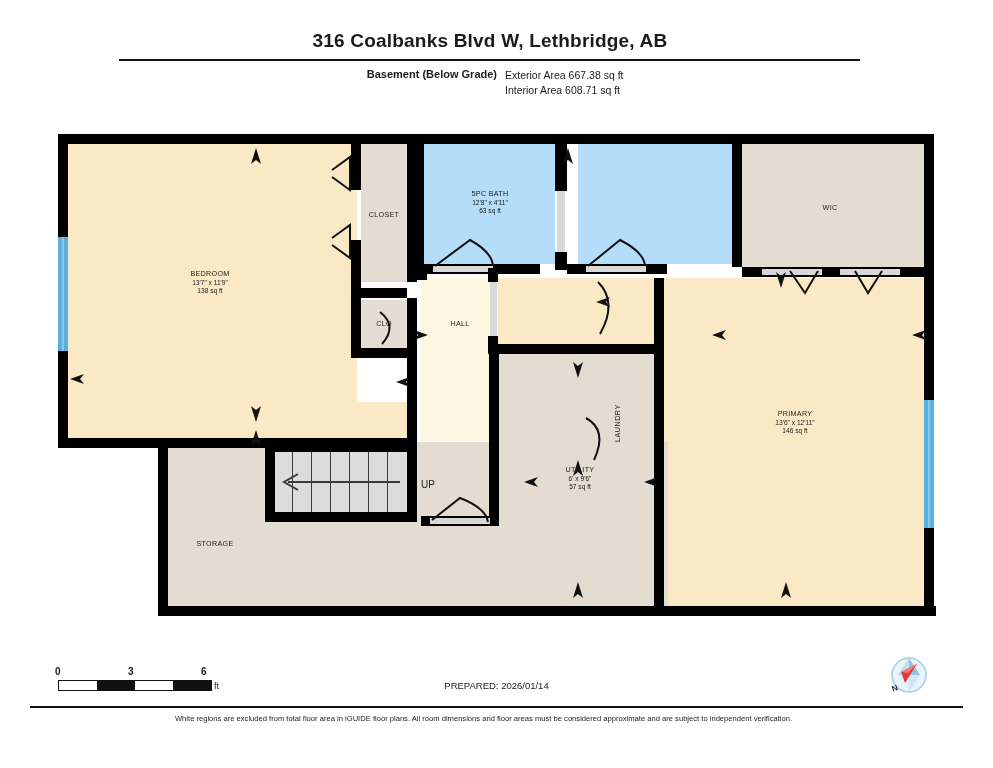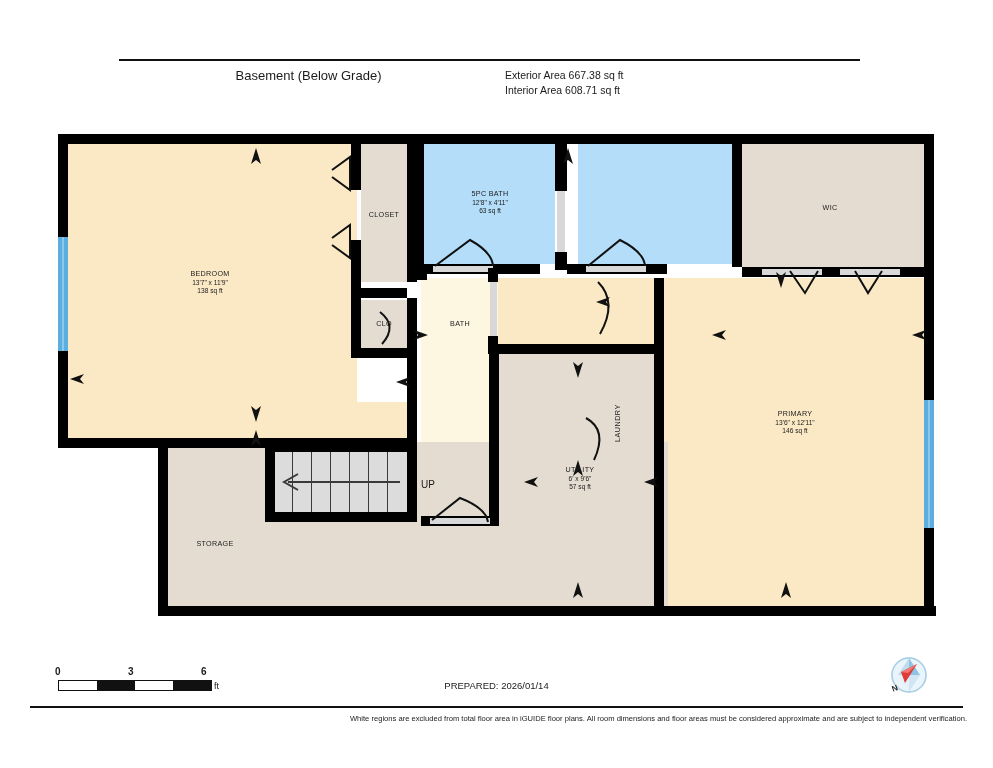--- a/index.html
+++ b/index.html
@@ -17,22 +17,22 @@
              border-radius:0 9px 9px 0;}
   .r-leg{position:absolute;left:40px;top:44px;width:46px;height:40px;background:#ffffff;
          clip-path:polygon(0 0,100% 100%,100% 30%,22% 0);}
   #realtor-word{position:absolute;left:0;top:94px;font-size:22px;letter-spacing:1px;
                 color:#b3b3b3;font-family:"Liberation Sans",sans-serif;}
   #realtor-word sup{font-size:9px;vertical-align:super;}
 
   #title{position:absolute;left:120px;top:30px;width:740px;text-align:center;
          font-size:19px;font-weight:bold;letter-spacing:.2px;}
   #title-rule{position:absolute;left:119px;top:59px;width:741px;height:2px;background:#111;}
-  #level-name{position:absolute;left:120px;top:68px;width:377px;text-align:center;
-              font-size:13px;font-weight:normal;}
+  #level-name{position:absolute;left:120px;top:68px;width:377px;text-align:right;
+              font-size:11px;font-weight:bold;}
   #areas{position:absolute;left:505px;top:68px;font-size:10.5px;line-height:15px;}
 
   
   #plan{position:absolute;left:0;top:130px;width:993px;height:510px;}
   .wall{position:absolute;background:#000000;}
   .room{position:absolute;}
   .cream{background:#fbe9c6;}
   .lightcream{background:#fdf6e0;}
   .taupe{background:#e4dcd1;}
   .blue{background:#b3ddf8;}
@@ -58,32 +58,33 @@
   #footer{position:absolute;left:0;top:640px;width:993px;height:128px;}
   #scalebar{position:absolute;left:58px;top:40px;width:152px;height:9px;
             border:1px solid #111;display:flex;}
   #scalebar div{height:100%;}
   .sb-w{background:#ffffff;}
   .sb-b{background:#111111;}
   .sb-tick{position:absolute;font-size:10px;font-weight:bold;}
   #sb-unit{position:absolute;left:214px;top:41px;font-size:9px;}
   #prepared{position:absolute;left:0;top:40px;width:993px;text-align:center;font-size:9.5px;}
   #footer-rule{position:absolute;left:30px;top:66px;width:933px;height:1.5px;background:#111;}
-  #disclaimer{position:absolute;left:0;top:74px;width:967px;text-align:right;font-size:7.6px;}
+  #disclaimer{position:absolute;left:0;top:74px;width:967px;text-align:center;font-size:7.6px;}
 
   #compass{position:absolute;left:886px;top:654px;width:46px;height:46px;}
   #compass-n{position:absolute;left:892px;top:684px;font-size:8px;font-weight:bold;
              transform:rotate(-20deg);}
 </style>
 </head>
 <body>
 
 <div id="header">
 
 
+  <div id="title">316 Coalbanks Blvd W, Lethbridge, AB</div>
   <div id="title-rule"></div>
   <div id="level-name">Basement (Below Grade)</div>
   <div id="areas">
     <div>Exterior Area 667.38 sq ft</div>
     <div>Interior Area 608.71 sq ft</div>
   </div>
 </div>
 
 <div id="plan">
 
@@ -226,21 +227,21 @@
 
   <div class="lbl" style="left:790px;top:74px;width:80px;">
     <div class="nm">WIC</div>
   </div>
 
   <div class="lbl" style="left:344px;top:190px;width:80px;">
     <div class="nm">CLO</div>
   </div>
 
   <div class="lbl" style="left:420px;top:190px;width:80px;">
-    <div class="nm">BATH</div>
+    <div class="nm">HALL</div>
   </div>
 
   <div class="lbl" style="left:745px;top:280px;width:100px;">
     <div class="nm">PRIMARY</div>
     <div class="dim">13'6" x 12'11"</div>
     <div class="area">146 sq ft</div>
   </div>
 
   <div class="lbl-v" style="left:613px;top:312px;">
     <span>LAUNDRY</span>

